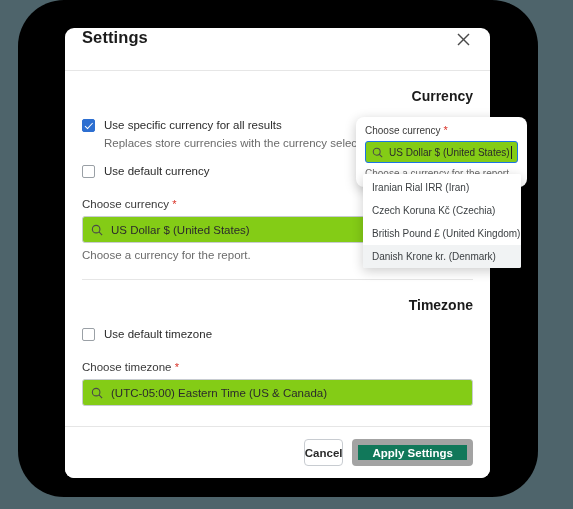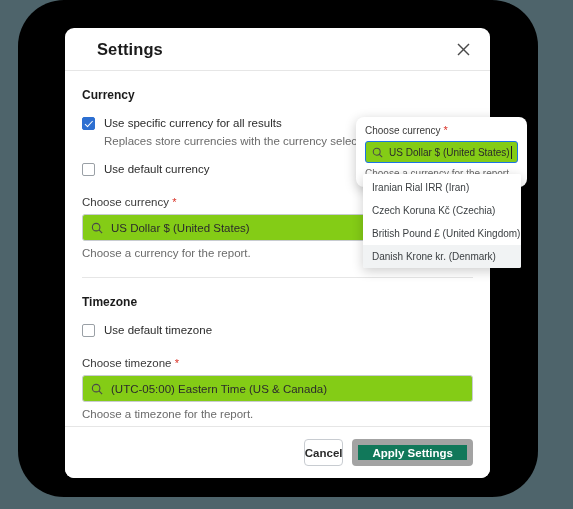--- a/index.html
+++ b/index.html
@@ -34,22 +34,22 @@
     height: 450px;
     background: #ffffff;
     border-radius: 9px;
     overflow: hidden;
   }
 
   .dlg-header {
     height: 43px;
     border-bottom: 1px solid #e6e6e6;
     display: flex;
-    align-items: center;
-    padding: 0 16px 0 32px;
+    align-items: flex-start;
+    padding: 0 16px 0 17px;
     box-sizing: border-box;
   }
   .dlg-title {
     font-size: 16.5px;
     font-weight: bold;
     color: #1b1b1b;
     letter-spacing: 0.1px;
     flex: 1;
   }
   .close-btn {
@@ -60,25 +60,26 @@
     justify-content: center;
     cursor: pointer;
     color: #4a4a4a;
   }
 
   .dlg-body {
     padding: 0 17px;
   }
 
   .section-title {
-    font-size: 12px;
+    font-size: 14px;
     font-weight: bold;
     color: #1b1b1b;
     margin-top: 17px;
     margin-bottom: 14px;
+    text-align: right;
   }
 
   
   .cb-row {
     display: flex;
     align-items: flex-start;
     margin-bottom: 3px;
   }
   .cb-box {
     width: 13px;
@@ -314,21 +315,20 @@
     </div>
     <div class="input-wrap">
       <span>
         <svg width="12" height="12" viewBox="0 0 14 14">
           <circle cx="6" cy="6" r="4.4" fill="none" stroke="#4a4a4a" stroke-width="1.3"></circle>
           <line x1="9.3" y1="9.3" x2="13" y2="13" stroke="#4a4a4a" stroke-width="1.3"></line>
         </svg>
       </span>
       <span class="input-val">(UTC-05:00) Eastern Time (US &amp; Canada)</span>
     </div>
-    <div class="field-help">Choose a timezone for the report.</div>
 
   </div>
 
   <div class="dlg-footer">
     <div class="btn btn-cancel">Cancel</div>
     <div class="btn btn-apply">Apply Settings</div>
   </div>
 
 </div>
 

